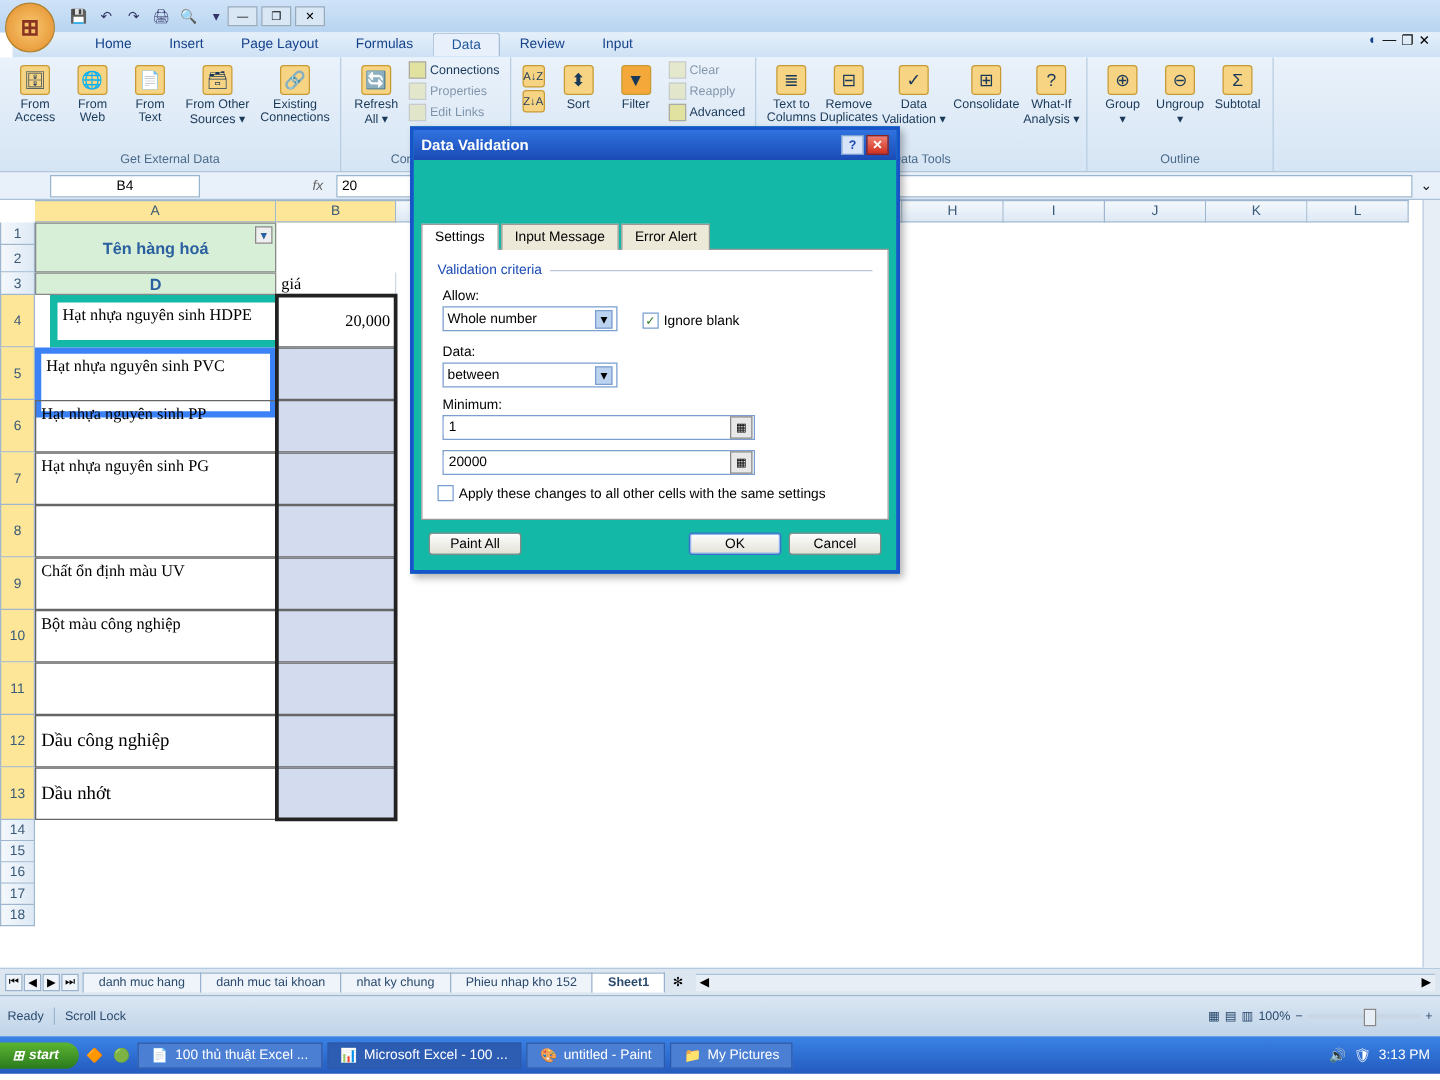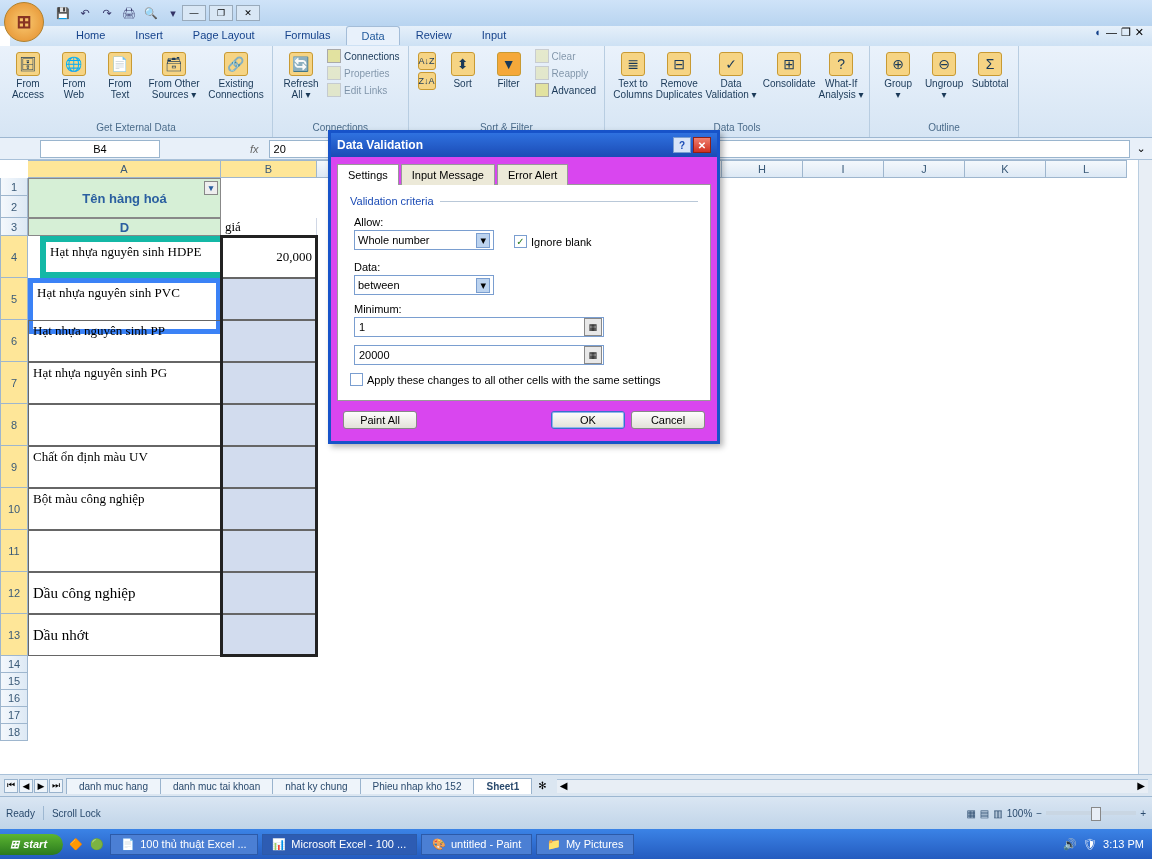--- a/index.html
+++ b/index.html
@@ -48,27 +48,27 @@
 .status-bar { height:20px; background:linear-gradient(#dae6f3,#c0d4e8); display:flex; align-items:center; padding:16px 6px; font-size:10px; color:#2a4a6d; border-top:1px solid #9db7d1;}
 .status-right{margin-left:auto;display:flex;align-items:center;gap:4px;}
 .zoom-slider{ width:90px;height:4px;background:#c9d6e3;position:relative;}
 .zoom-slider::after{content:"";position:absolute;left:50%;top:-4px;width:8px;height:12px;background:#e8eef6;border:1px solid #888;}
 .taskbar { height: 30px; background: linear-gradient(#3b83e6, #245bbf); display:flex; align-items:center; font-size:11px; color:#fff;}
 .start-btn { background:linear-gradient(#5cb531,#2a7a1e); padding:4px 16px 4px 10px; border-radius:0 12px 12px 0; font-weight:bold; font-style:italic; display:flex;align-items:center;gap:4px;}
 .tb-item { background:#4b7fd4; border:1px solid #2c5aa8; padding:3px 10px; margin-left:4px; display:flex;align-items:center;gap:5px; max-width:170px; white-space:nowrap; overflow:hidden;}
 .tb-item.active{ background:#2d5cb3;}
 .systray { margin-left:auto; padding:0 8px; display:flex;align-items:center;gap:6px;}
 
-.dialog { position:absolute; left:328px; top:130px; width:392px; background:#d946ef; border:3px solid #1753c9; box-shadow:3px 3px 6px rgba(0,0,0,.3); z-index:100;}
+.dialog { position:absolute; left:328px; top:101px; width:392px; background:#14b8a6; border:3px solid #1753c9; box-shadow:3px 3px 6px rgba(0,0,0,.3); z-index:100;}
 .dlg-title { background:linear-gradient(#2f72e0,#1b4bb5); color:#fff; padding:4px 6px; font-weight:bold; font-size:12px; display:flex; align-items:center;}
 .dlg-title-ctrl{ margin-left:auto; display:flex; gap:2px;}
 .dlg-title-ctrl span{ width:18px;height:16px; display:flex;align-items:center;justify-content:center;font-size:10px;}
 .dlg-help{ background:#d8e4f8; border:1px solid #7a9ed0; color:#1b4bb5;}
 .dlg-close{ background:linear-gradient(#f08070,#d03020); border:1px solid #902015; color:#fff;}
-.dlg-body{ padding:6px;}
+.dlg-body{ padding:6px;margin-top:44px;}
 .dlg-tabs{ display:flex; border-bottom:1px solid #999;}
 .dlg-tab{ padding:4px 10px; background:#ece9d8; border:1px solid #999; border-bottom:none; margin-right:2px; font-size:11px; position:relative; top:1px;}
 .dlg-tab.active{ background:#fff; }
 .dlg-panel{ background:#fff; border:1px solid #999; border-top:none; padding:10px 12px;}
 .fieldset-lbl{ color:#1b4bb5; font-size:11px; margin-bottom:6px; display:flex; align-items:center;}
 .fieldset-lbl::after{content:""; flex:1; height:1px; background:#b9c8d8; margin-left:6px;}
 .fld{ margin:3px 0 8px 4px; font-size:11px;}
 .fld label{ display:block; margin-bottom:2px;}
 .fld select, .fld .sel{ width:140px; height:20px; border:1px solid #7a9ed0; background:#fff; font-size:11px; padding:1px 3px;}
 .fld .input-ref{ width:250px; height:20px; border:1px solid #7a9ed0; background:#fff; display:flex; align-items:center;}

